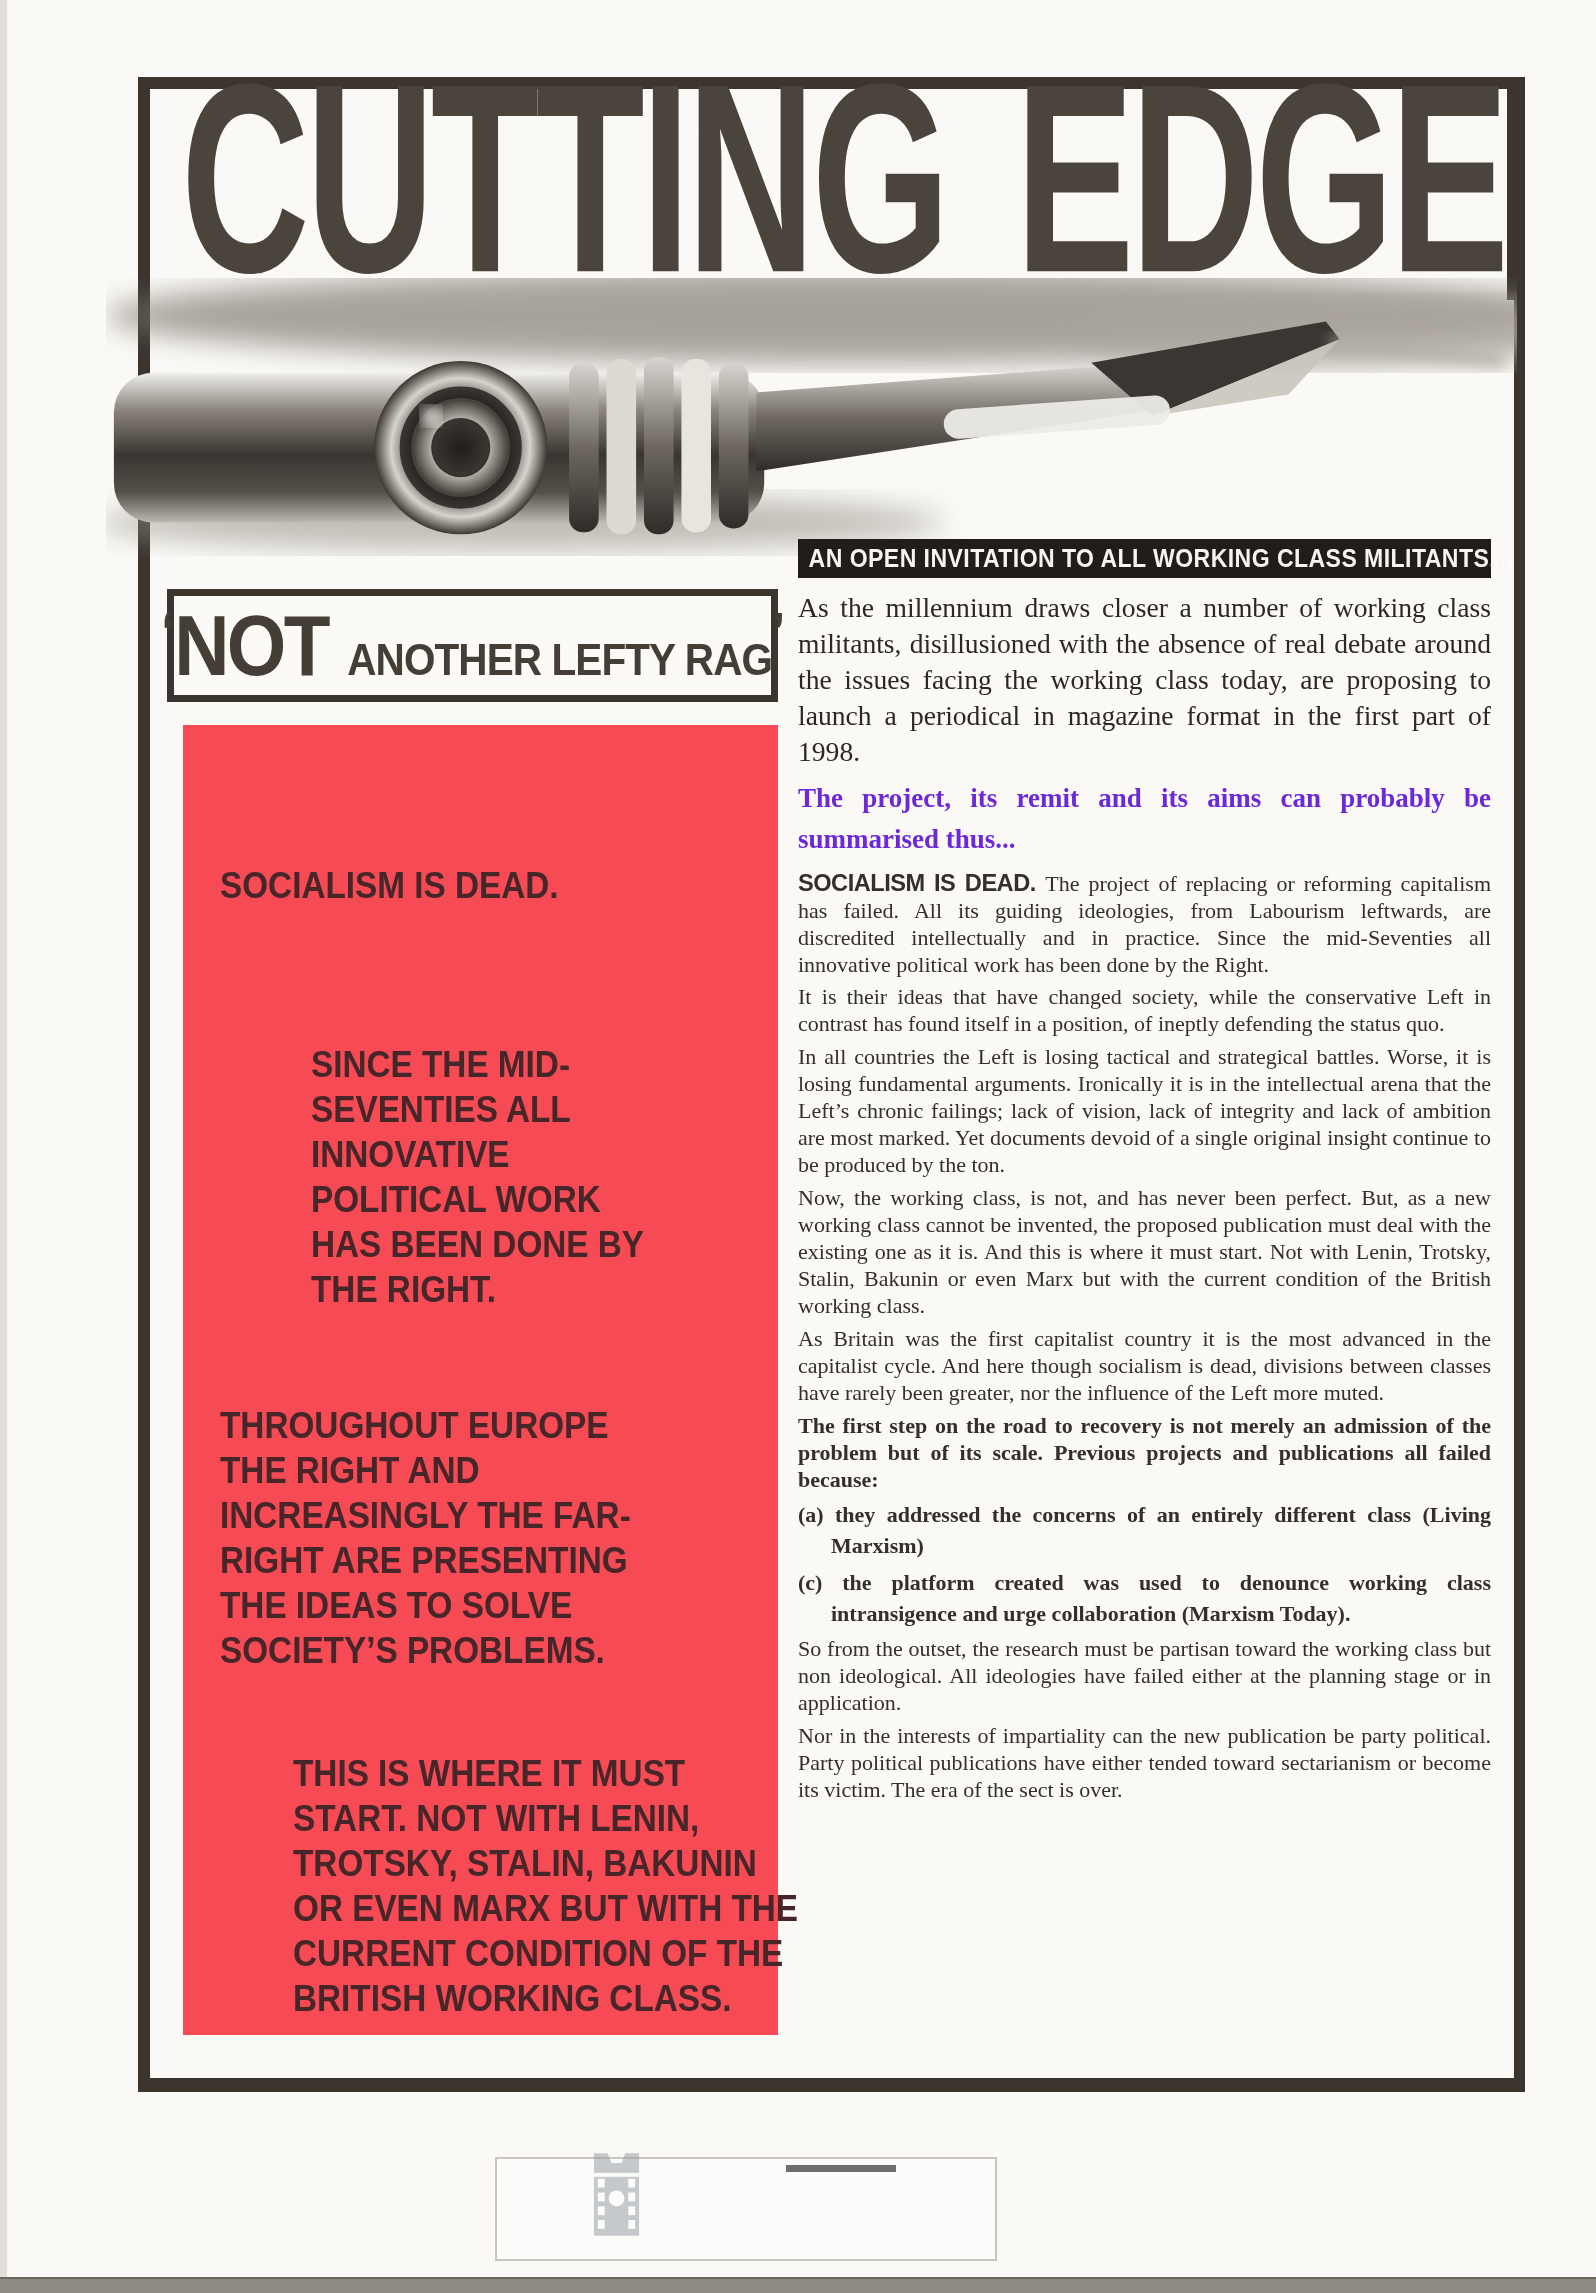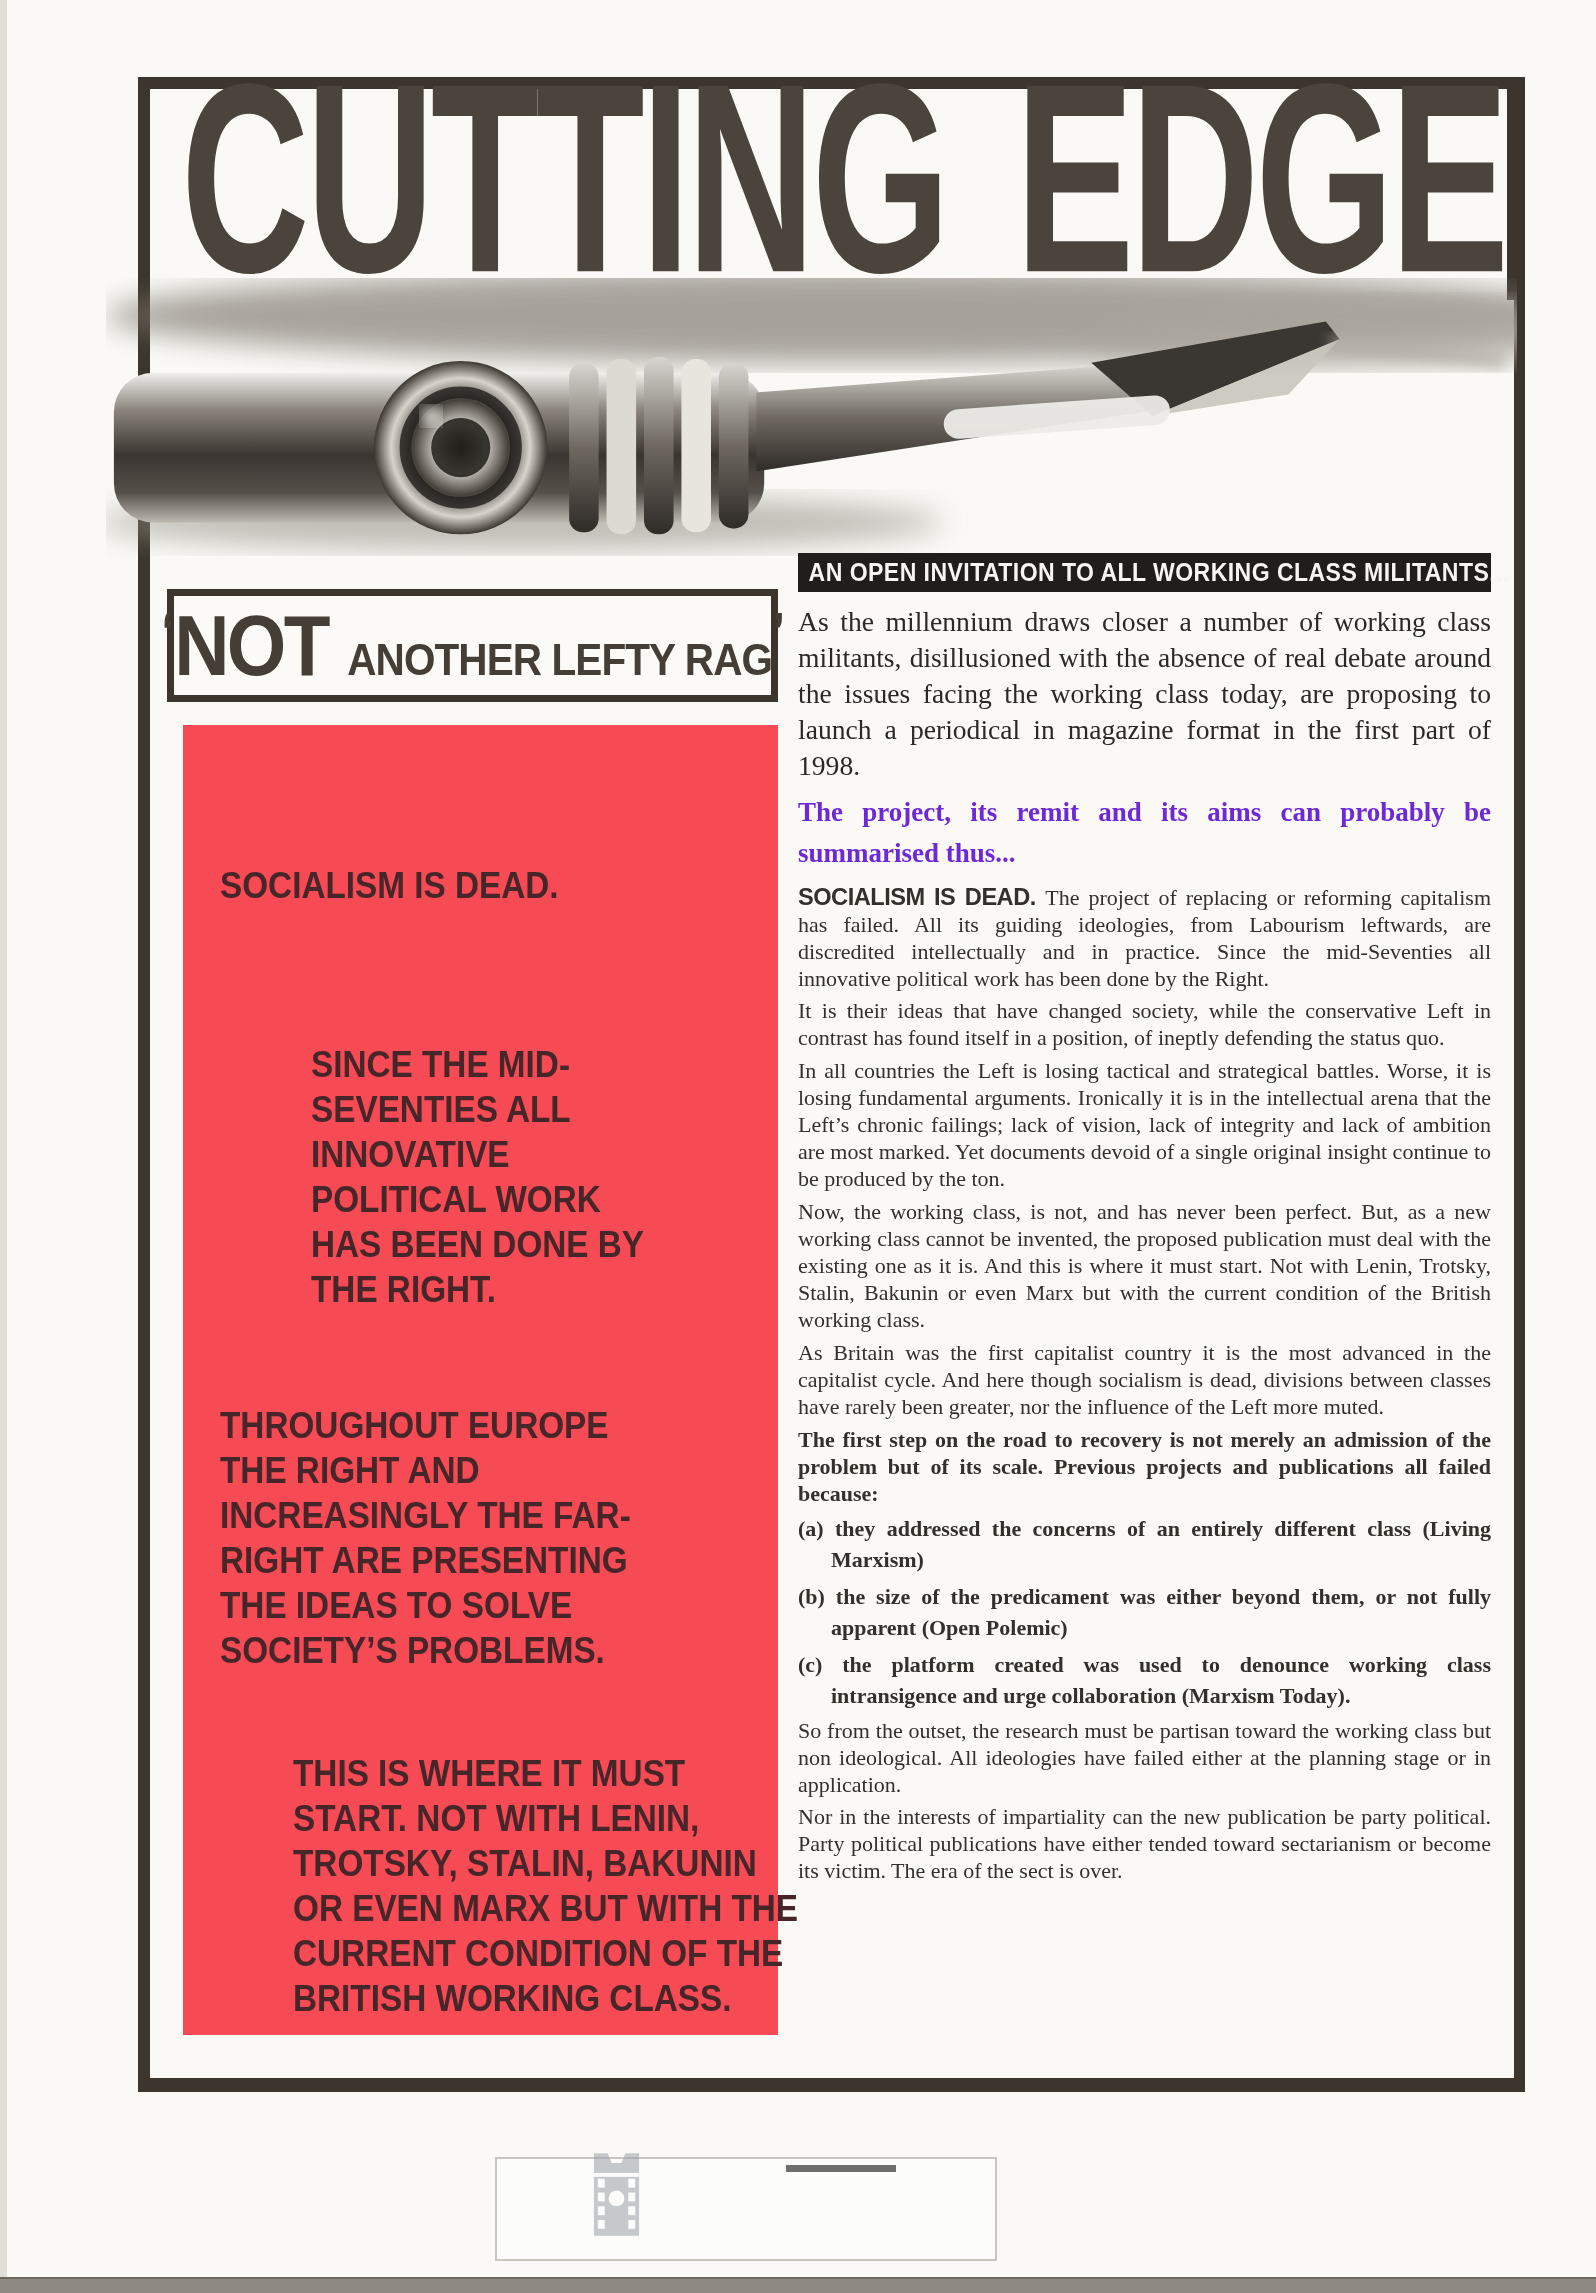--- a/index.html
+++ b/index.html
@@ -39,21 +39,21 @@
   .red-panel{position:absolute;left:183px;top:725px;width:595px;height:1310px;background:#f64a55;}
   .slogan{position:absolute;font-family:"Liberation Sans",sans-serif;font-weight:700;
     font-size:37px;line-height:45px;color:#472629;letter-spacing:0;
     transform:scaleX(0.9);transform-origin:left top;white-space:nowrap;}
   .slogan.s1{left:37px;top:138px;}
   .slogan.s2{left:128px;top:317px;}
   .slogan.s3{left:37px;top:678px;}
   .slogan.s4{left:110px;top:1026px;}
 
   
-  .article{position:absolute;left:798px;top:553px;width:693px;}
+  .article{position:absolute;left:798px;top:539px;width:693px;}
   .invite-bar{background:#211d1a;height:39px;display:flex;align-items:center;}
   .invite-text{font-family:"Liberation Sans",sans-serif;font-weight:700;font-size:25.6px;
     color:#f7f5f1;letter-spacing:0.5px;white-space:nowrap;padding-left:11.8px;
     transform:scaleX(0.9);transform-origin:left center;}
   .article p{margin:5.9px 0;color:#33302c;text-align:justify;}
   p.intro{font-size:27.6px;line-height:36px;color:#2b2825;margin-top:11.8px;}
   p.lead{font-size:27px;line-height:41px;font-weight:700;color:#6d28d9;margin:7.9px 0 9.9px 0;}
   p.body{font-size:22px;line-height:27px;}
   p.body-bold{font-size:22px;line-height:27px;font-weight:700;}
   p.item{font-size:22px;line-height:31px;font-weight:700;padding-left:33px;text-indent:-33px;}
@@ -163,21 +163,20 @@
     <div id="paras">
         <p class="intro">As the millennium draws closer a number of working class militants, disillusioned with the absence of real debate around the issues facing the working class today, are proposing to launch a periodical in magazine format in the first part of 1998.</p>
         <p class="lead">The project, its remit and its aims can probably be summarised thus...</p>
         <p class="body"><span class="leadin">SOCIALISM IS DEAD. </span>The project of replacing or reforming capitalism has failed. All its guiding ideologies, from Labourism leftwards, are discredited intellectually and in practice. Since the mid-Seventies all innovative political work has been done by the Right.</p>
         <p class="body">It is their ideas that have changed society, while the conservative Left in contrast has found itself in a position, of ineptly defending the status quo.</p>
         <p class="body">In all countries the Left is losing tactical and strategical battles. Worse, it is losing fundamental arguments. Ironically it is in the intellectual arena that the Left’s chronic failings; lack of vision, lack of integrity and lack of ambition are most marked. Yet documents devoid of a single original insight continue to be produced by the ton.</p>
         <p class="body">Now, the working class, is not, and has never been perfect. But, as a new working class cannot be invented, the proposed publication must deal with the existing one as it is. And this is where it must start. Not with Lenin, Trotsky, Stalin, Bakunin or even Marx but with the current condition of the British working class.</p>
         <p class="body">As Britain was the first capitalist country it is the most advanced in the capitalist cycle. And here though socialism is dead, divisions between classes have rarely been greater, nor the influence of the Left more muted.</p>
         <p class="body-bold">The first step on the road to recovery is not merely an admission of the problem but of its scale. Previous projects and publications all failed because:</p>
         <p class="item">(a) they addressed the concerns of an entirely different class (Living Marxism)</p>
-        <p class="item">(b) the size of the predicament was either beyond them, or not fully apparent (Open Polemic)</p>
         <p class="item">(c) the platform created was used to denounce working class intransigence and urge collaboration (Marxism Today).</p>
         <p class="body">So from the outset, the research must be partisan toward the working class but non ideological. All ideologies have failed either at the planning stage or in application.</p>
         <p class="body">Nor in the interests of impartiality can the new publication be party political. Party political publications have either tended toward sectarianism or become its victim. The era of the sect is over.</p>
       </div>
   </div>
 
   <div class="wm-box">
     <div class="wm-dash"></div>
     <svg class="wm-film" width="57" height="83" viewBox="0 0 58 84">
       <path d="M6 0 L20 0 L24 10 L34 10 L38 0 L52 0 L52 84 L6 84 Z" fill="#9aa1a8"></path>

